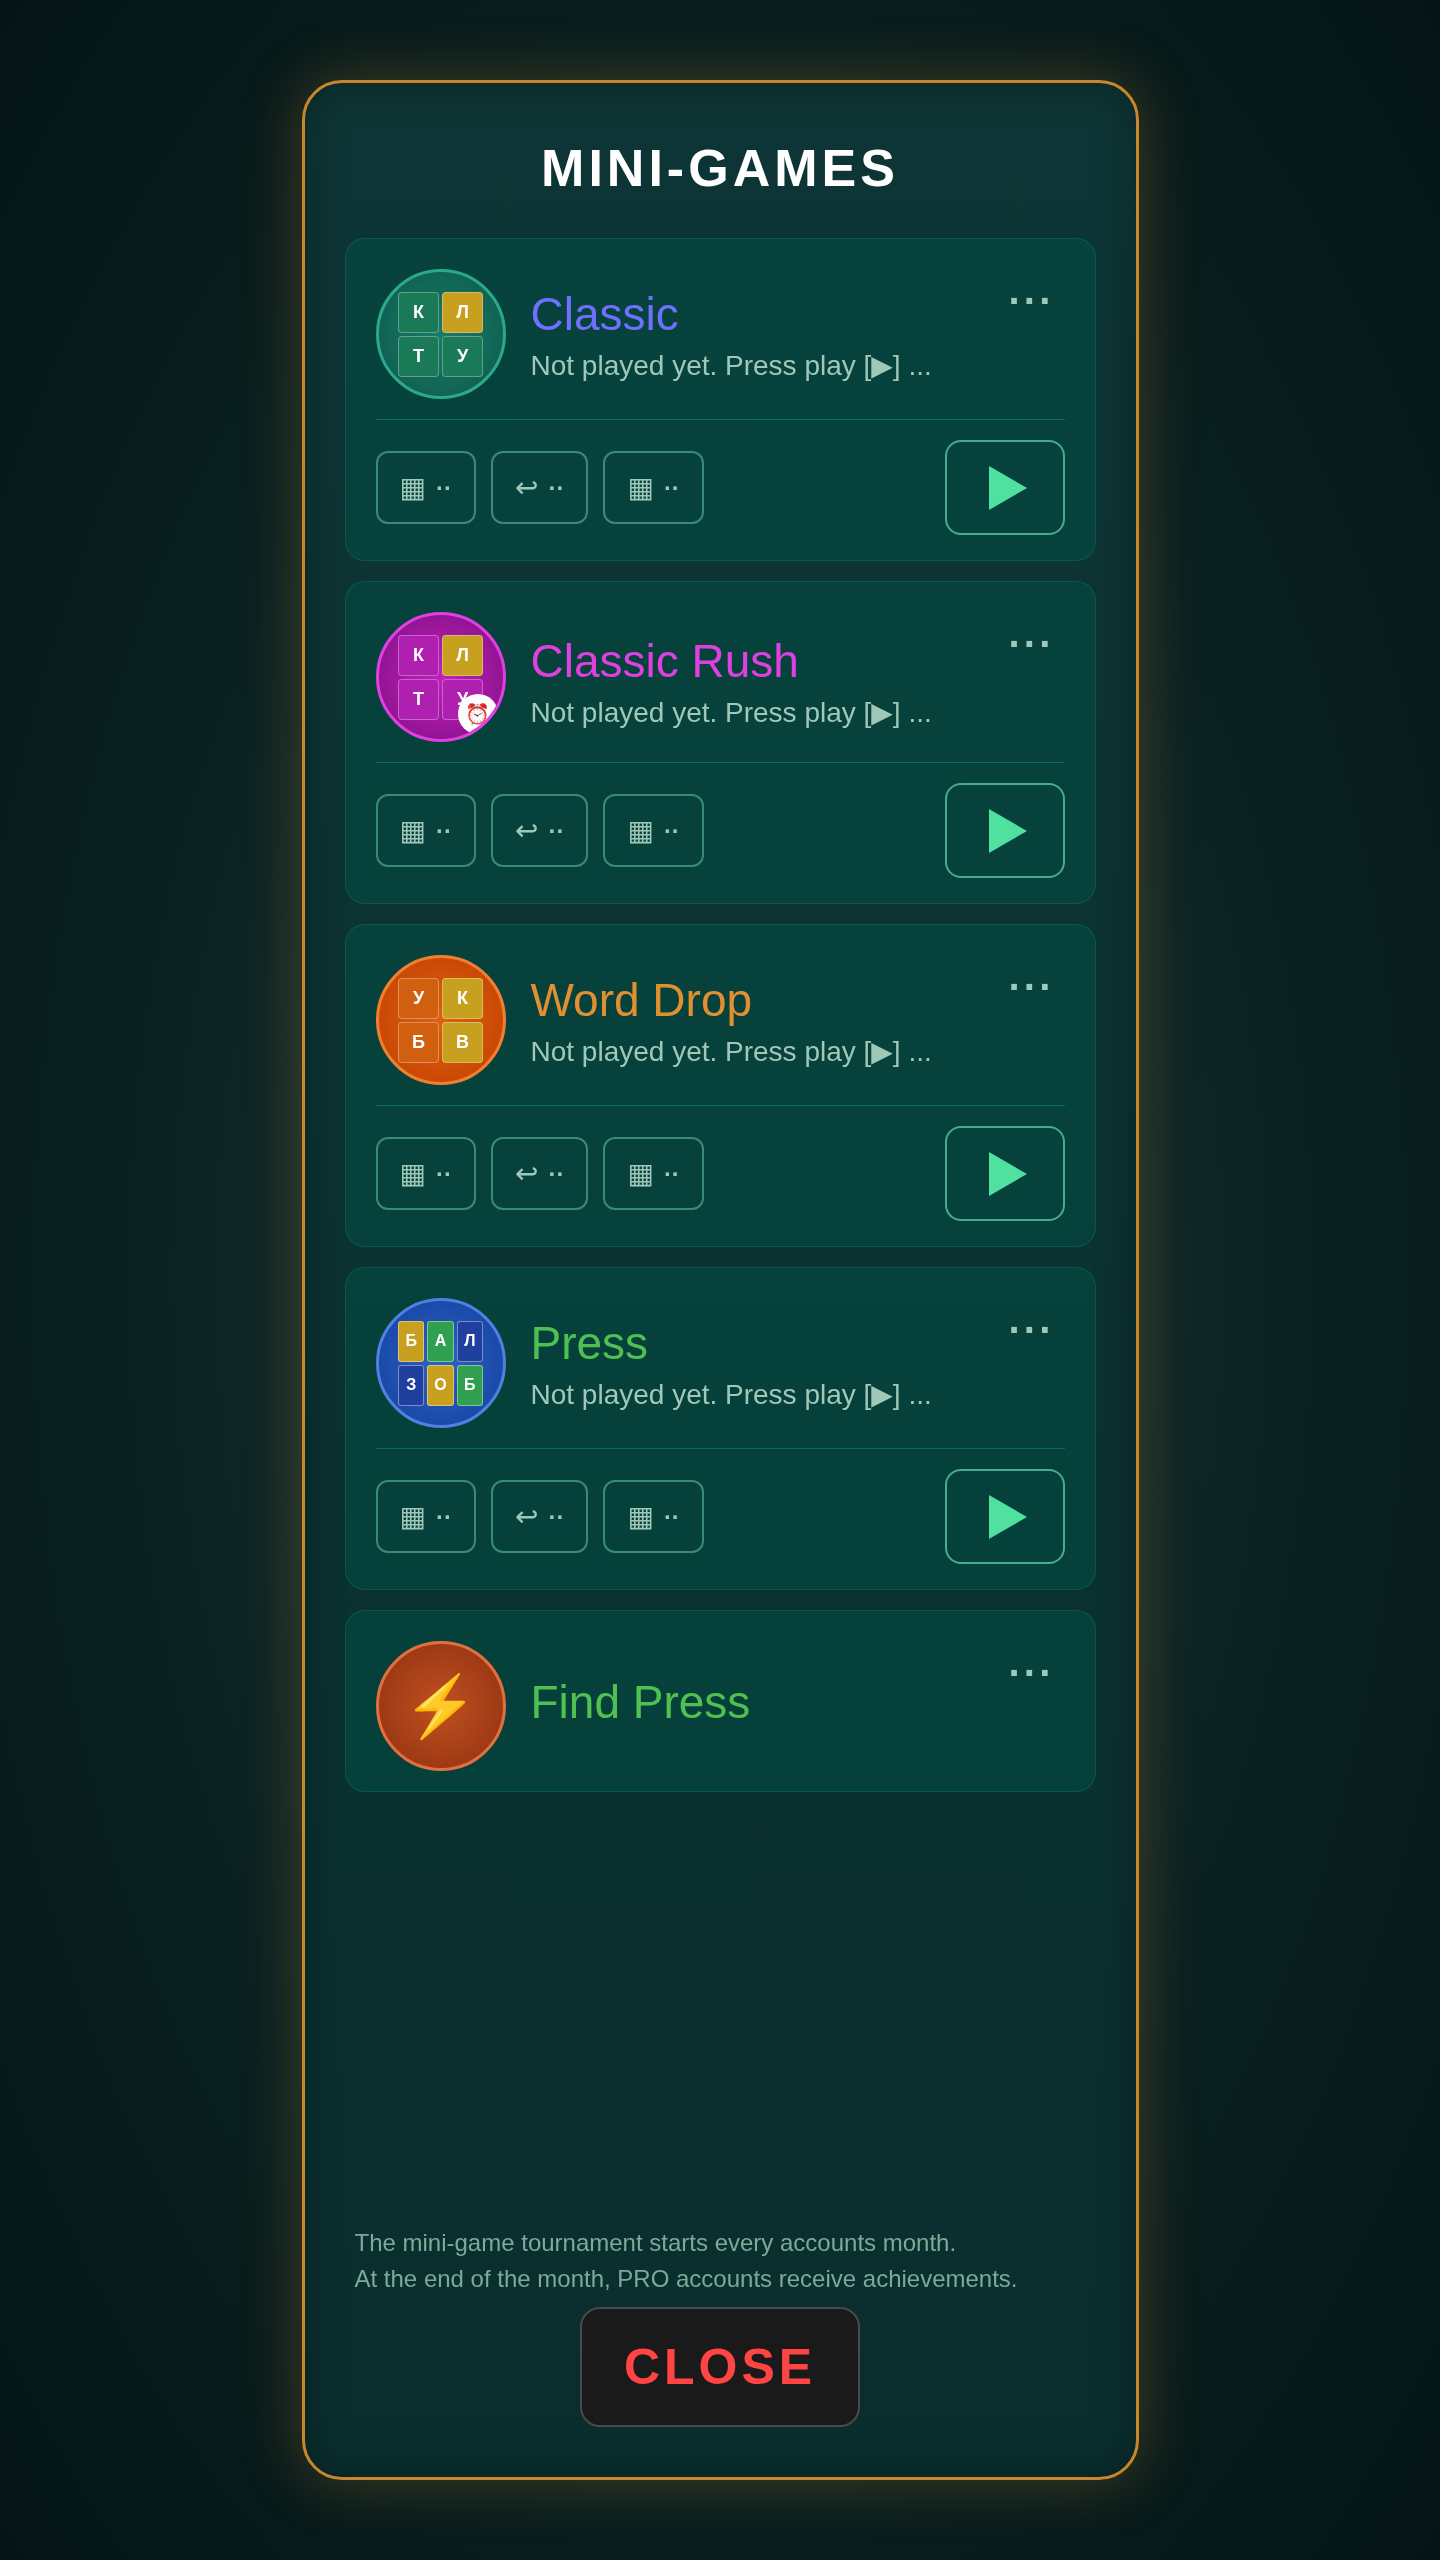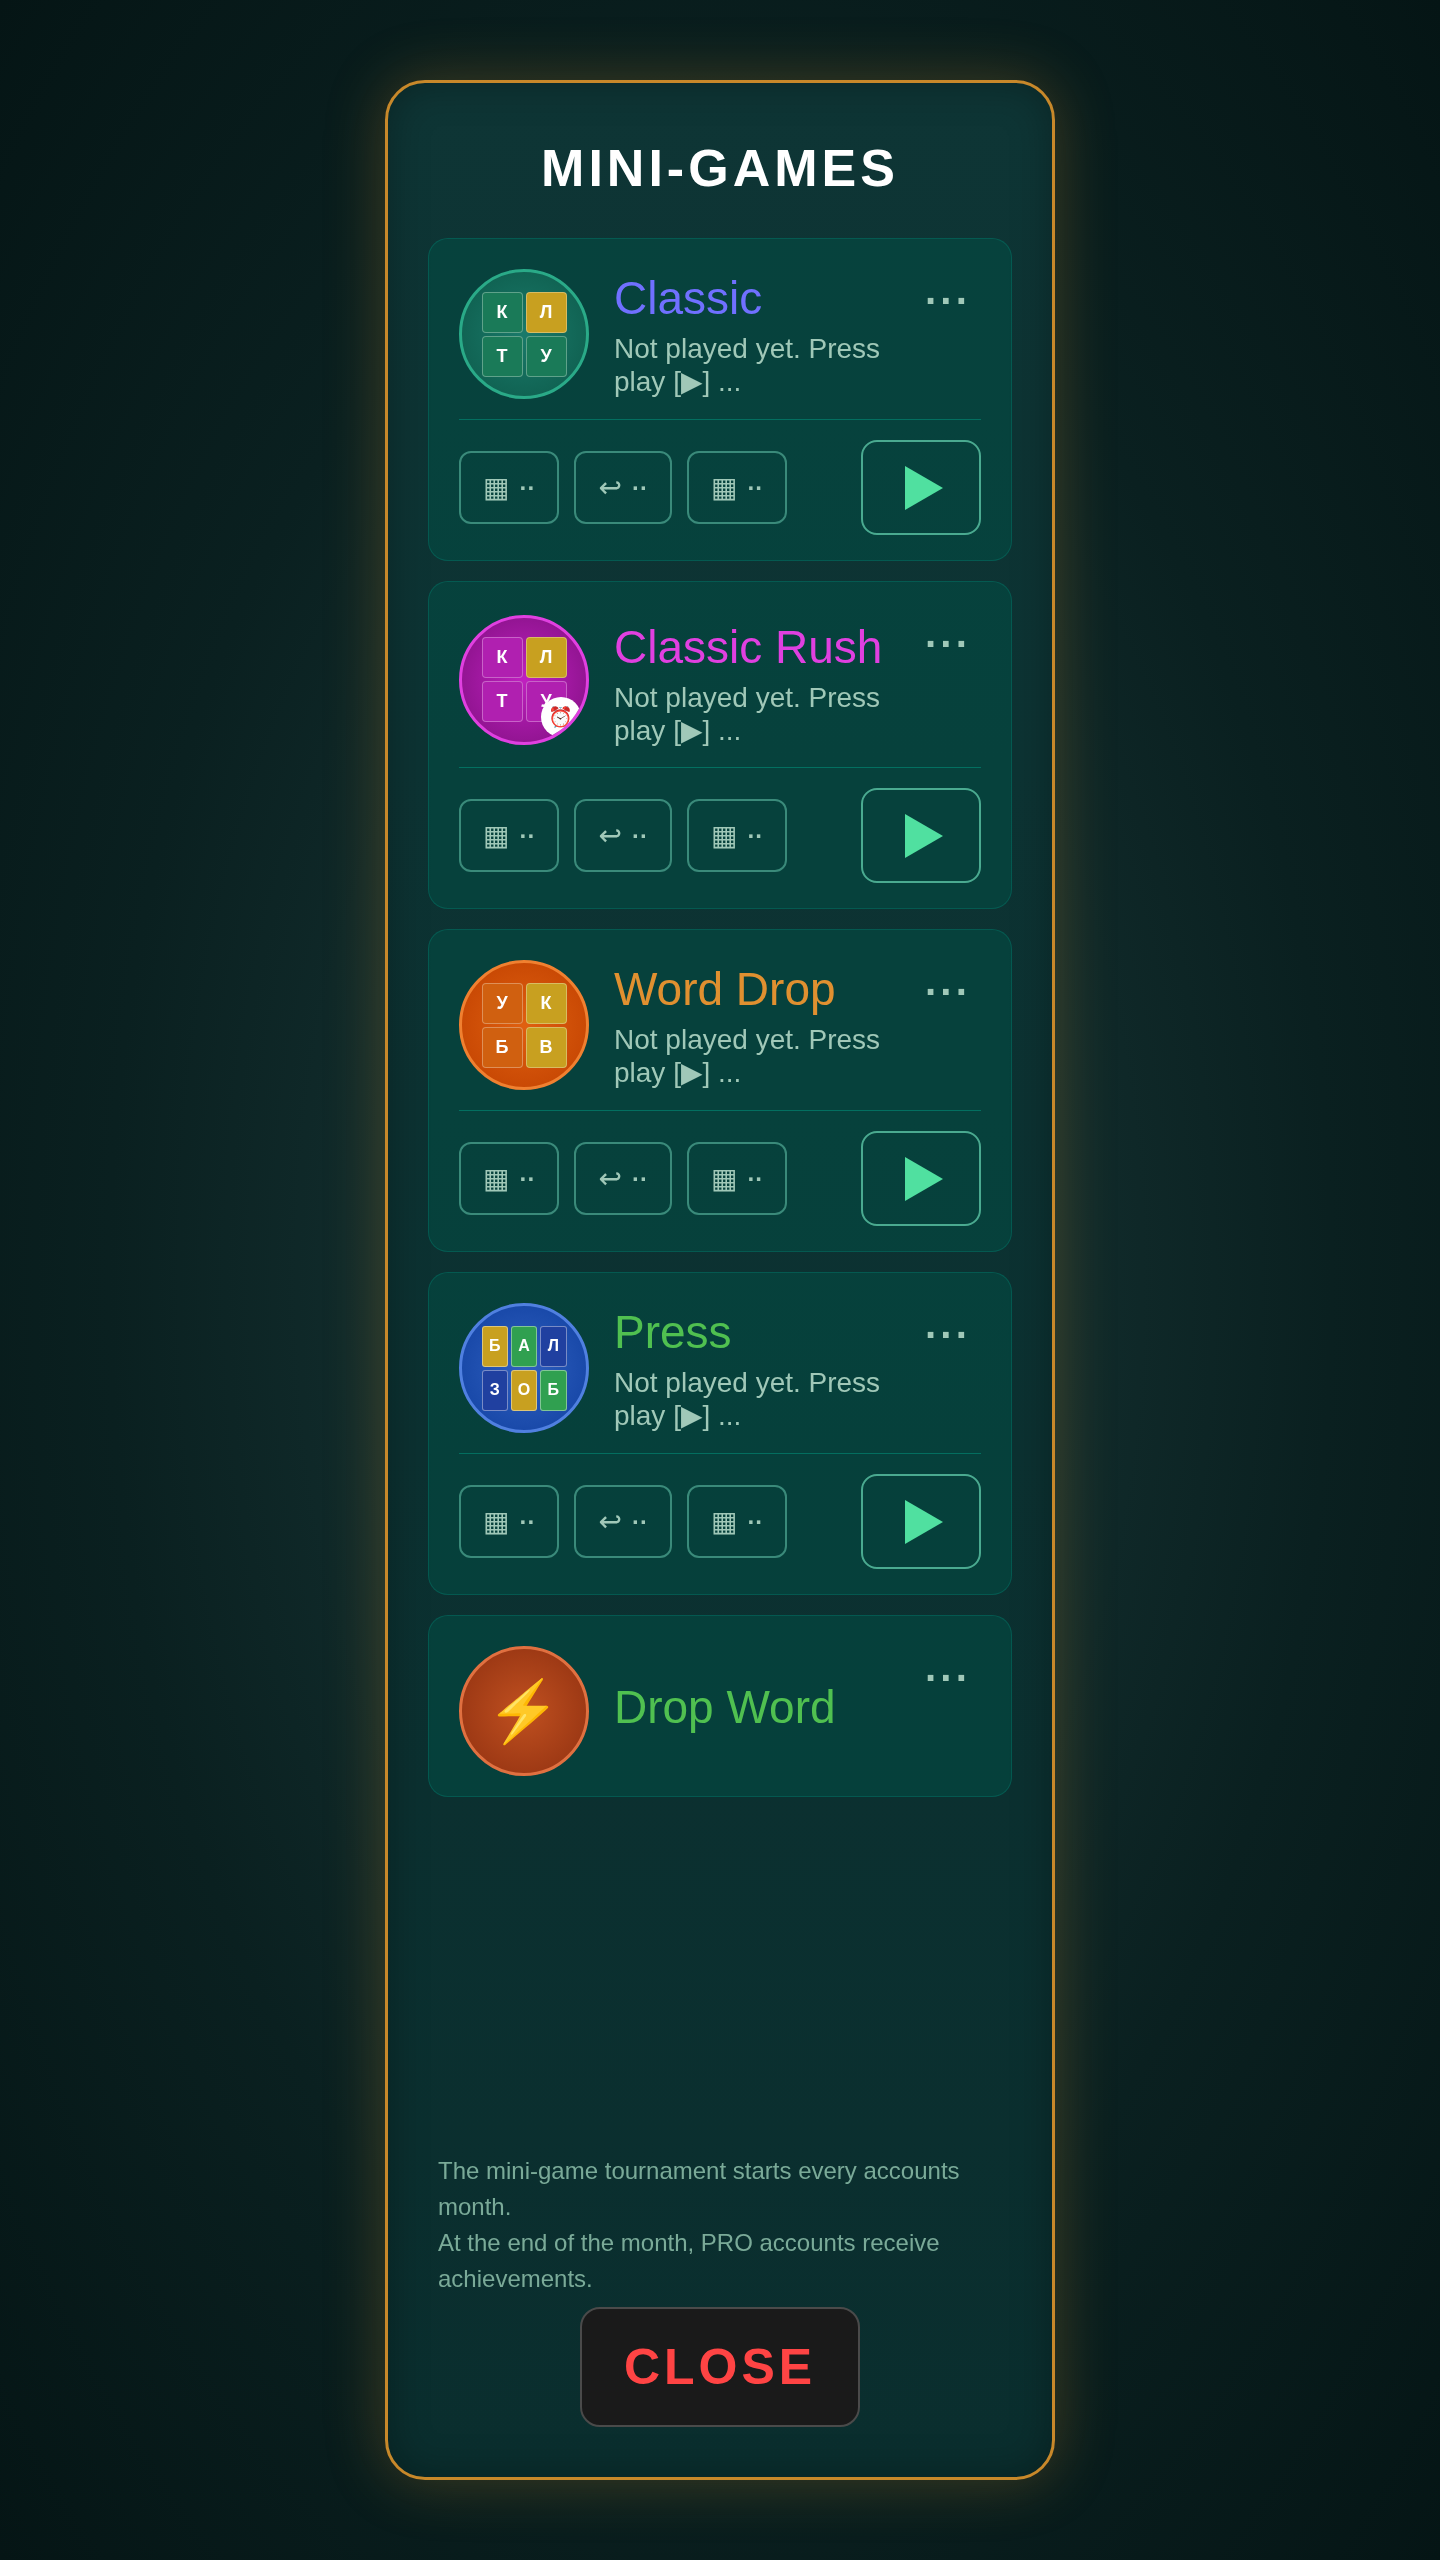--- a/index.html
+++ b/index.html
@@ -22,21 +22,21 @@
     .modal-bg {
       width: 1440px;
       height: 2560px;
       background: radial-gradient(ellipse at center, #1a3a3a 0%, #0a2020 60%, #051515 100%);
       display: flex;
       align-items: center;
       justify-content: center;
     }
 
     .modal {
-      width: 670px;
+      width: 837px;
       min-height: 2400px;
       background: linear-gradient(180deg, #0e3535 0%, #0a2e2e 100%);
       border-radius: 40px;
       border: 3px solid #c8882a;
       padding: 0 0 50px 0;
       display: flex;
       flex-direction: column;
       align-items: center;
       position: relative;
       box-shadow: 0 0 60px rgba(200,136,42,0.3), inset 0 0 40px rgba(0,0,0,0.3);
@@ -489,21 +489,21 @@
           </button>
         </div>
       </div>
 
       <div class="partial-card">
         <div class="partial-card-top">
           <div class="game-icon game-icon-findword">
             <div class="find-word-icon">⚡</div>
           </div>
           <div class="game-info">
-            <div class="game-name game-name-findword">Drop Word</div>
+            <div class="game-name game-name-findword">Find Press</div>
           </div>
           <div class="game-menu-btn">···</div>
         </div>
       </div>
 
     </div>
 
     <div class="footer-note">
       <span>The mini-game tournament starts every accounts month.</span><br>
       <span>At the end of the month, PRO accounts receive achievements.</span>

